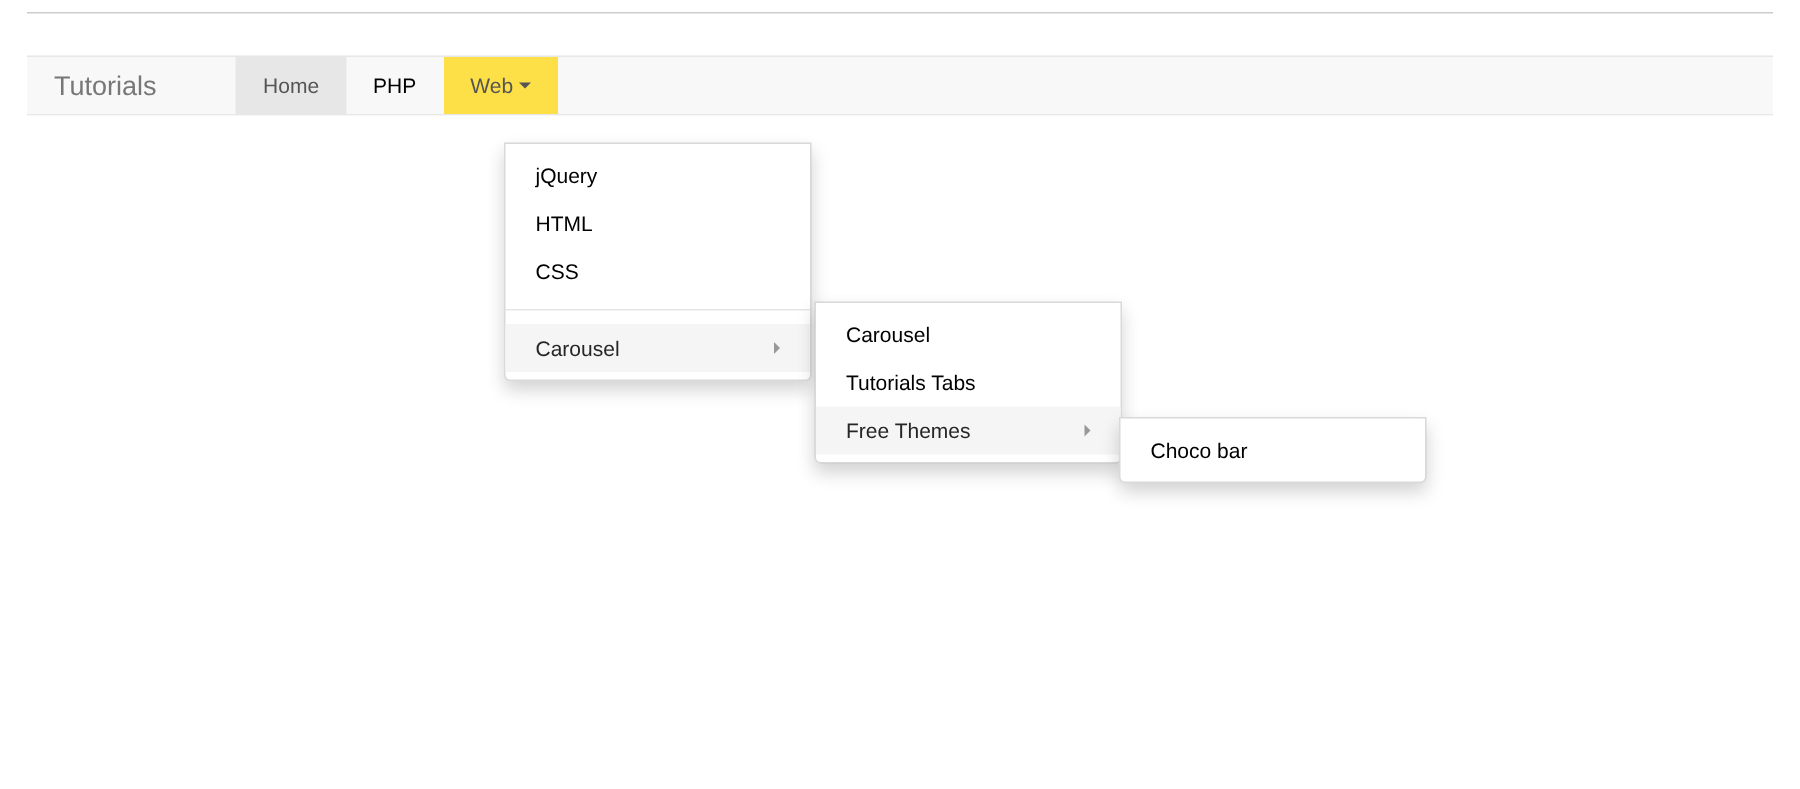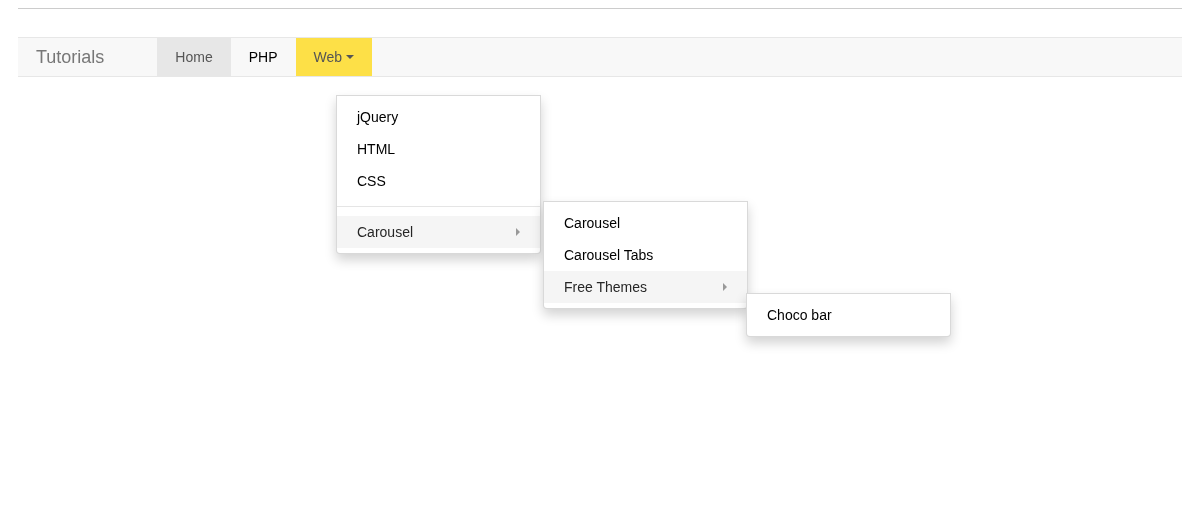--- a/index.html
+++ b/index.html
@@ -85,21 +85,21 @@
     }
     .dropdown-menu.level1 {
       top: 95px;
       left: 336px;
     }
     .dropdown-menu.level2 {
       top: 201px;
       left: 543px;
     }
     .dropdown-menu.level3 {
-      top: 293px;
+      top: 278px;
       left: 746px;
     }
     .dropdown-item {
       padding: 8px 20px;
       color: #000000;
       cursor: pointer;
       display: flex;
       align-items: center;
       justify-content: space-between;
     }
@@ -158,21 +158,21 @@
       <span>Carousel</span>
       <span class="submenu-arrow"></span>
     </li>
   </ul>
 
   <ul class="dropdown-menu level2">
     <li class="dropdown-item">
       <span>Carousel</span>
     </li>
     <li class="dropdown-item">
-      <span>Carousel Tabs</span>
+      <span>Tutorials Tabs</span>
     </li>
     <li class="dropdown-item highlighted">
       <span>Free Themes</span>
       <span class="submenu-arrow"></span>
     </li>
   </ul>
 
   <ul class="dropdown-menu level3">
     <li class="dropdown-item">
       <span>Choco bar</span>

